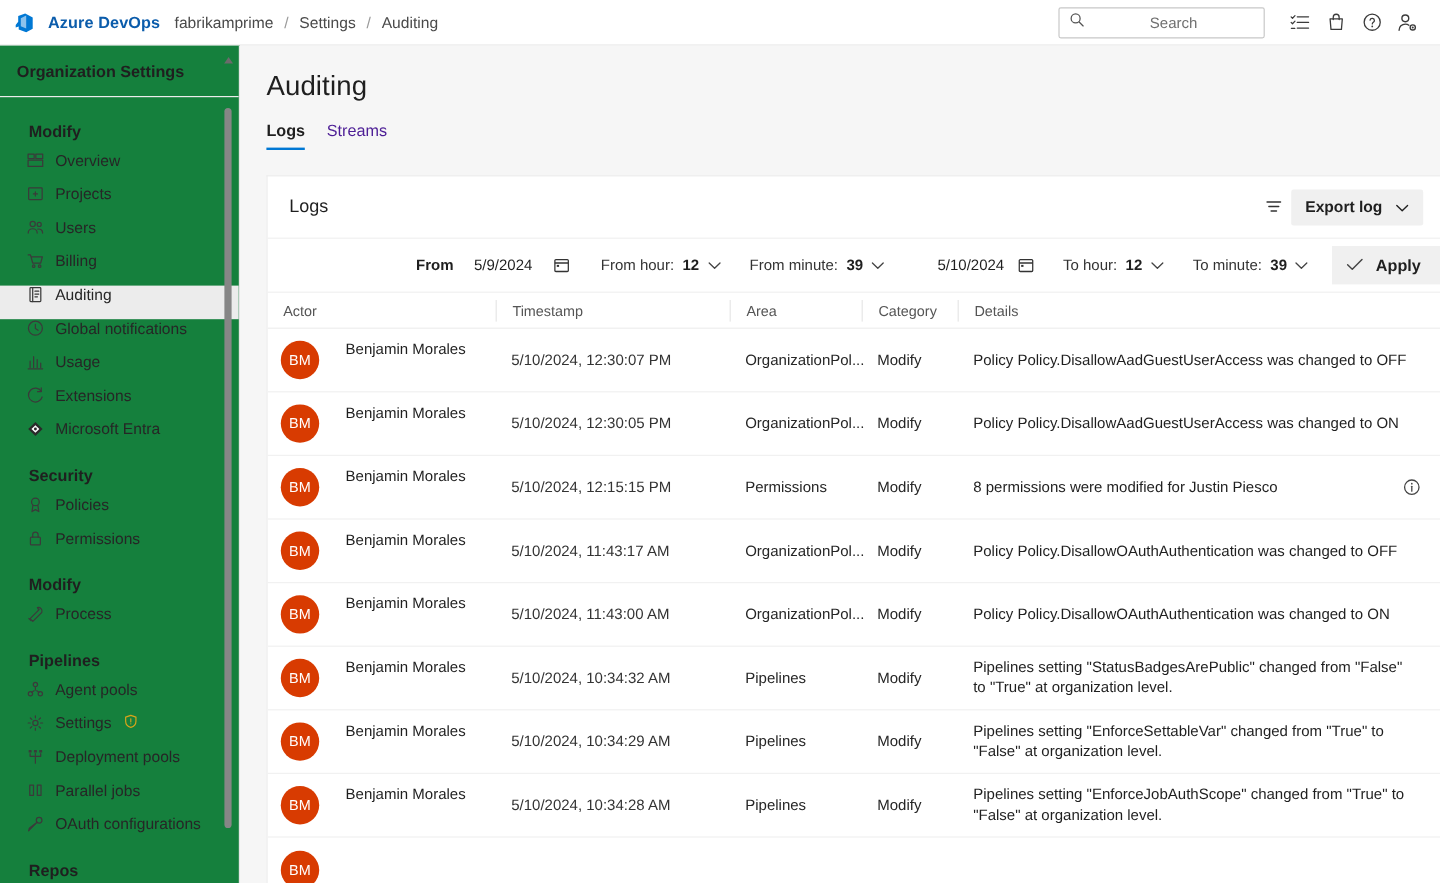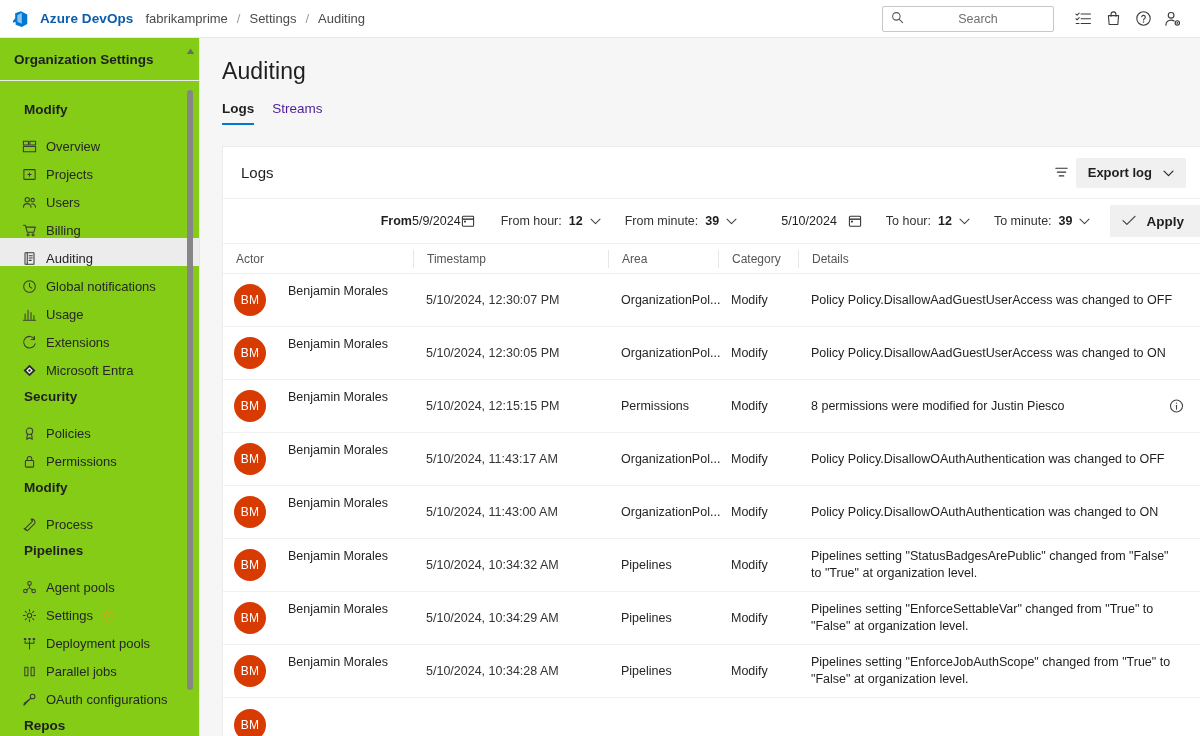--- a/index.html
+++ b/index.html
@@ -44,34 +44,34 @@
   .topicon {
     width: 30px; height: 30px; display: flex; align-items: center; justify-content: center;
     cursor: pointer; color: #3b3b3b;
   }
 
   
   .body-wrap { display: flex; height: 698px; }
 
   
   .sidebar {
-    width: 200px; flex: 0 0 200px; background: #84cc16;
+    width: 200px; flex: 0 0 200px; background: #15803d;
     border-right: 1px solid #e6e6e6; position: relative; overflow: hidden;
   }
   .sb-title {
     font-size: 13.5px; font-weight: bold; color: #1f1f1f;
     padding: 14px 0 13px 14px; border-bottom: 1px solid #ececec;
   }
   .sb-scroll { padding-top: 10px; }
   .sb-group {
     font-size: 13.5px; font-weight: bold; color: #1f1f1f;
     padding: 11px 0 9px 24px;
   }
   .sb-item {
-    display: flex; align-items: flex-end; gap: 9px;
+    display: flex; align-items: flex-start; gap: 9px;
     height: 28px; padding-left: 22px; font-size: 13px; color: #262626;
     cursor: pointer;
   }
   .sb-item.active { background: #ececec; }
   .sb-ico {
     width: 15px; height: 15px; flex: 0 0 15px;
     display: flex; align-items: center; justify-content: center; color: #3a3a3a;
   }
   .sb-label { white-space: nowrap; }
   .sb-badge { margin-left: 1px; display: flex; align-items: center; }
@@ -456,21 +456,21 @@
               <svg width="11" height="7" viewBox="0 0 11 7">
                   <path d="M1 1.2 5.5 5.6 10 1.2" fill="none" stroke="#1f1f1f" stroke-width="1.15" stroke-linecap="round" stroke-linejoin="round"></path>
                 </svg>
             </span>
           </button>
         </div>
       </div>
 
       <div class="filterbar">
         <div class="fb-spacer"></div>
-        <div class="fb-group" style="gap:0;">
+        <div class="fb-group" style="gap:17px;">
           <span class="fb-strong">From</span>
           <span class="fb-val">5/9/2024</span>
           <span class="cal-ico">
             <svg width="14" height="14" viewBox="0 0 16 16">
                 <rect x="1.6" y="2.6" width="12.8" height="11.4" rx="1" fill="none" stroke="#333" stroke-width="1.2"></rect>
                 <path d="M1.6 5.9h12.8" stroke="#333" stroke-width="1.6"></path>
                 <rect x="3.4" y="7.7" width="2.2" height="1.9" fill="#333"></rect>
               </svg>
           </span>
         </div>

